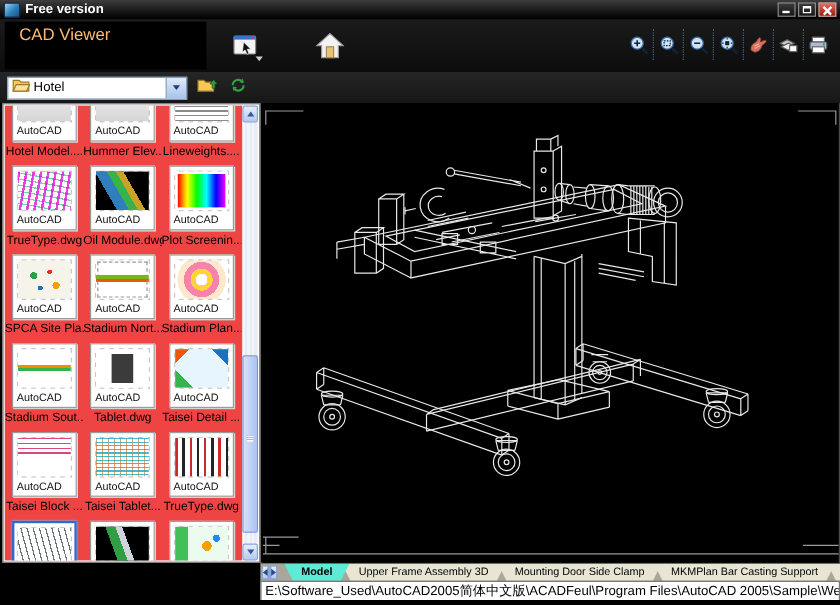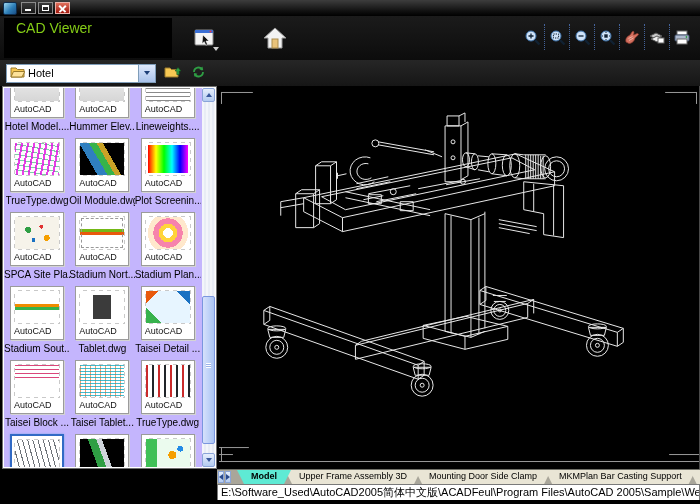--- a/index.html
+++ b/index.html
@@ -15,42 +15,42 @@
   .winbtn.close{background:linear-gradient(#e1705c,#a1170d);border-color:#e9b0a8;}
   .glyph-min{position:absolute;left:3px;bottom:2px;width:6px;height:2px;background:#fff;}
   .glyph-max{position:absolute;left:3px;top:2px;width:7px;height:6px;border:1px solid #fff;border-top-width:2px;box-sizing:border-box;}
   .glyph-x1,.glyph-x2{position:absolute;left:2px;top:5px;width:9px;height:1.6px;background:#fff;}
   .glyph-x1{transform:rotate(45deg);} .glyph-x2{transform:rotate(-45deg);}
 
   
   .toolbar{height:44px;background:linear-gradient(180deg,#1b1b1b,#0c0c0c);display:flex;align-items:center;flex:0 0 auto;position:relative;}
   .logo{width:168px;height:40px;background:#000;margin-left:4px;display:flex;align-items:baseline;padding:2px 4px 0 6px;box-sizing:border-box;}
   .logo-mini{font-size:27px;font-weight:bold;letter-spacing:1px;background:linear-gradient(180deg,#ffffff 15%,#9a9a9a 48%,#5c5c5c 52%,#e8e8e8 90%);-webkit-background-clip:text;background-clip:text;color:transparent;text-shadow:0 0 1px rgba(255,255,255,.15);line-height:36px;}
-  .logo-sub{color:#84cc16;font-size:14px;margin-left:6px;}
+  .logo-sub{color:#fdba74;font-size:14px;margin-left:6px;}
   .tbtn{width:30px;height:32px;display:flex;align-items:center;justify-content:center;position:relative;cursor:default;}
   .tbtn svg{display:block;}
   .drop-caret{position:absolute;right:1px;bottom:3px;width:0;height:0;border-left:3px solid transparent;border-right:3px solid transparent;border-top:4px solid #cfcfcf;}
   .tb-left{display:flex;margin-left:18px;gap:40px;}
   .tb-right{position:absolute;right:6px;top:8px;display:flex;align-items:center;}
   .tb-right .tbtn{width:24px;height:26px;border-right:1px dotted #44639a;}
   .tb-right .tbtn:last-child{border-right:none;}
 
   
   .folderbar{height:26px;background:linear-gradient(180deg,#262626,#161616);display:flex;align-items:center;padding-left:6px;flex:0 0 auto;gap:6px;}
   .combo{width:150px;height:19px;background:#fff;border:1px solid #7f9db9;display:flex;align-items:center;box-sizing:border-box;}
   .combo .folder-ic{margin:0 3px;}
   .combo-value{flex:1;font-size:11px;color:#000;line-height:17px;}
   .combo-btn{width:16px;height:100%;background:linear-gradient(180deg,#dfeafc,#a9c2ea);border-left:1px solid #7f9db9;display:flex;align-items:center;justify-content:center;}
   .combo-arrow{width:0;height:0;border-left:3.5px solid transparent;border-right:3.5px solid transparent;border-top:4.5px solid #1c3e77;}
   .smallbtn{width:20px;height:20px;display:flex;align-items:center;justify-content:center;}
 
   
   .main{flex:1;display:flex;min-height:0;}
   .left-panel{width:215px;margin-left:2px;background:#fff;border:1px solid #6f6f6f;box-sizing:border-box;position:relative;flex:0 0 auto;}
-  .thumb-viewport{position:absolute;left:1px;top:1px;bottom:1px;right:14px;overflow:hidden;background:#c4b5fd;}
+  .thumb-viewport{position:absolute;left:1px;top:1px;bottom:1px;right:14px;overflow:hidden;background:#ef4444;}
   .thumb-grid{display:grid;grid-template-columns:repeat(3,1fr);row-gap:6px;margin-top:-26px;padding:2px 1px;}
   .thumb-item{display:flex;flex-direction:column;align-items:center;width:64px;}
   .card{width:54px;height:54px;background:#fff;border:1px solid #9b9b9b;box-shadow:1px 1px 0 #d4d4d4;box-sizing:border-box;position:relative;}
   .thumb-item.selected .card{border:2px solid #316ac5;box-shadow:0 0 2px #7aa4e8;}
   .checker{margin:3px auto 0;width:46px;height:34px;background:conic-gradient(#c9c9c9 25%,#ffffff 0 50%,#c9c9c9 0 75%,#ffffff 0);background-size:8px 8px;position:relative;}
   .pv{position:absolute;inset:1px;}
   .type-label{font-size:9px;color:#111;padding-left:3px;margin-top:2px;line-height:10px;}
   .thumb-name{font-size:10px;color:#000;margin-top:3px;white-space:nowrap;max-width:66px;overflow:hidden;}
 
   
@@ -99,20 +99,21 @@
   .status-text{font-size:11px;color:#000;padding-left:3px;white-space:nowrap;overflow:hidden;}
   .bottom-edge{height:4px;background:#000;flex:0 0 auto;}
 </style>
 </head>
 <body>
 
 <div class="window">
 
   <div class="titlebar">
     <div class="title-icon"></div>
+    <span class="title-text">Free version</span>
     <div class="win-controls">
       <div class="winbtn">
           <div class="glyph-min"></div>
         </div>
       <div class="winbtn">
           <div class="glyph-max"></div>
         </div>
       <div class="winbtn close">
           <div class="glyph-x1"></div>
           <div class="glyph-x2"></div>

